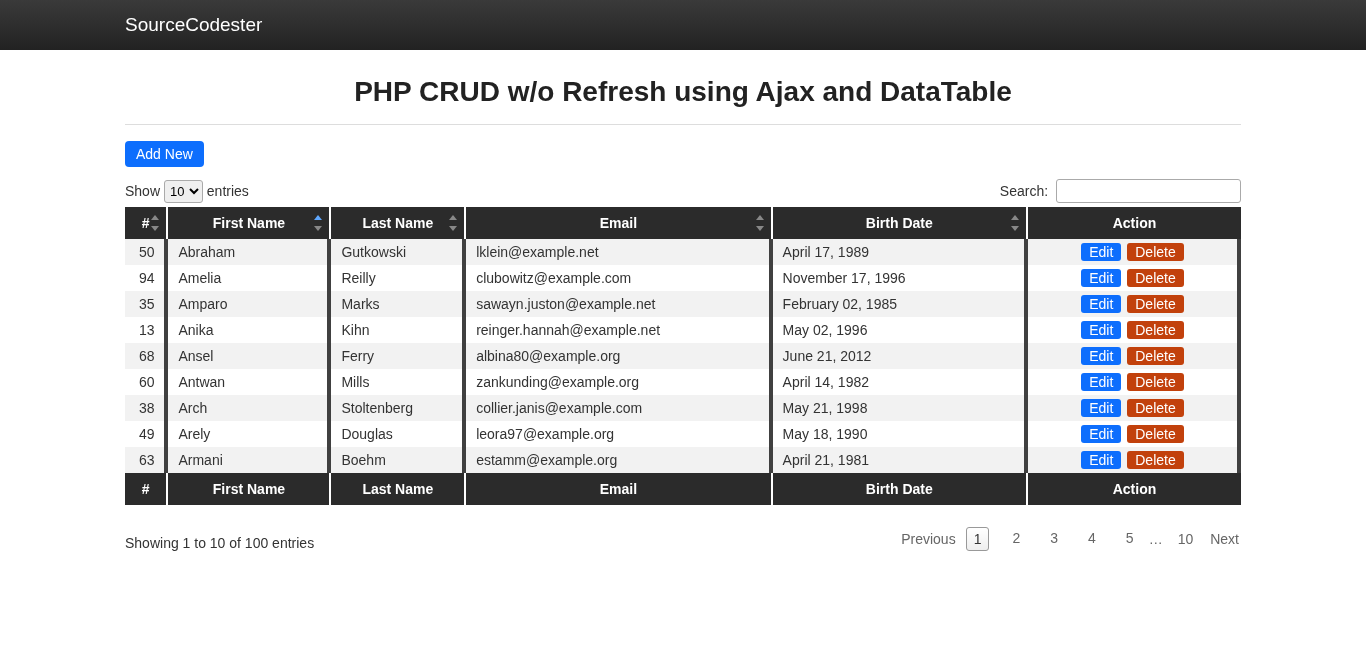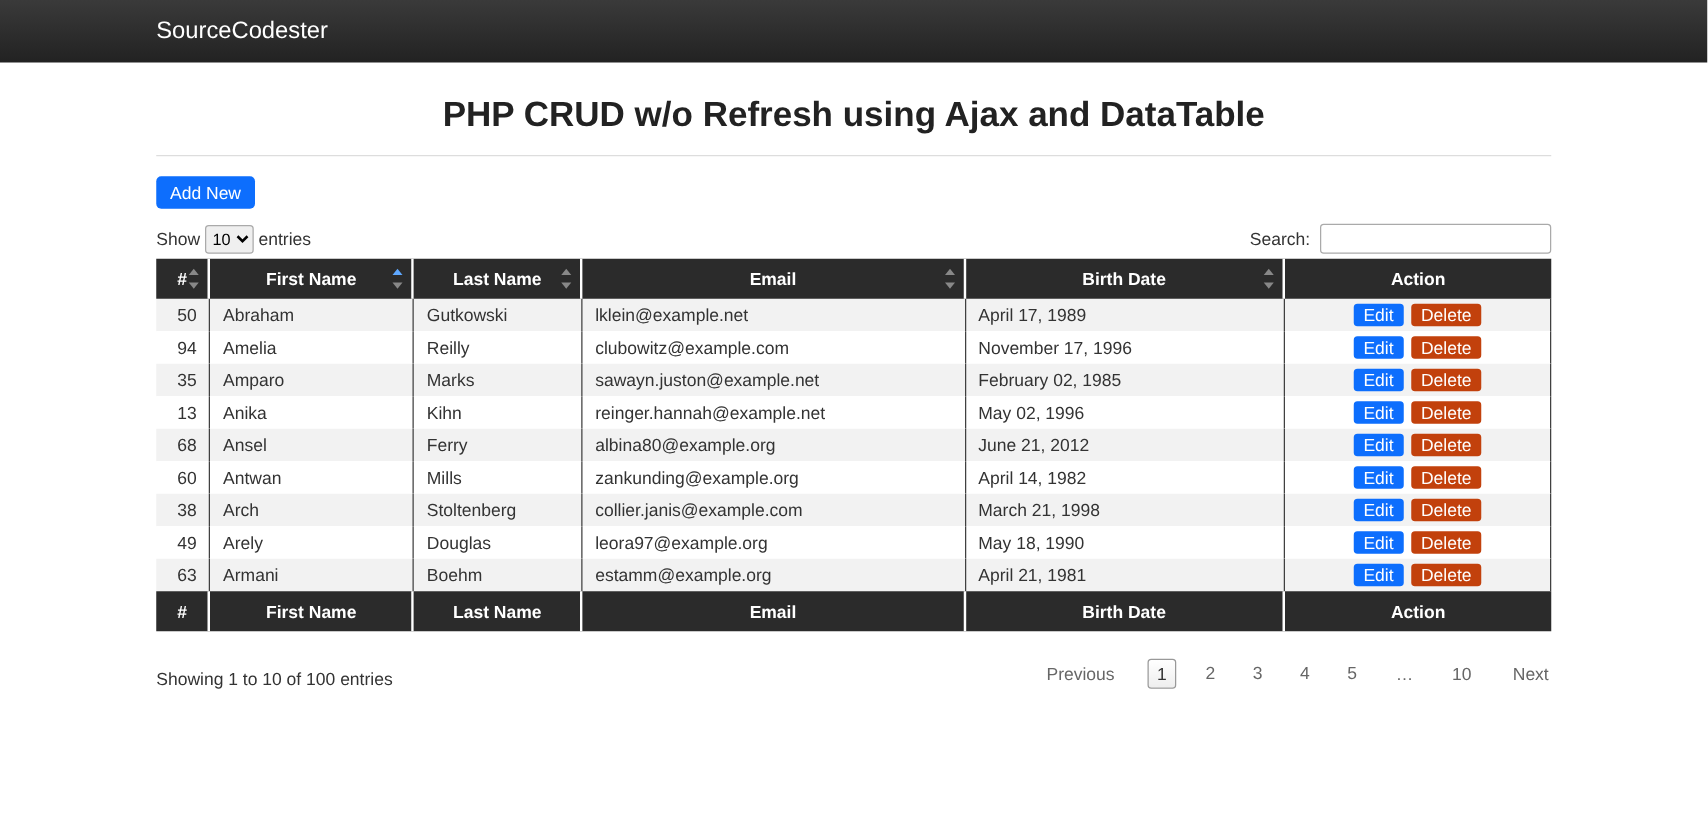--- a/index.html
+++ b/index.html
@@ -16,42 +16,42 @@
 .btn-sm { padding: 1px 8px; font-size: 14px; border-radius: 3px; }
 .controls { display: flex; justify-content: space-between; align-items: center; margin: 12px 0 4px; }
 .length-label select { padding: 2px 1px; font-size: 13px; border: 1px solid #aaa; border-radius: 3px; }
 .search-label input { padding: 3px 6px; font-size: 14px; border: 1px solid #aaa; border-radius: 3px; width: 185px; margin-left: 4px; }
 table.data { width: 100%; border-collapse: separate; border-spacing: 0; margin-top: 2px; }
 table.data thead th, table.data tfoot th { background: #2b2b2b; color: #fff; font-weight: 700; padding: 8px 10px; font-size: 14px; position: relative; }
 table.data thead th { border-right: 2px solid #fff; }
 table.data thead th:last-child { border-right: none; }
 table.data tfoot th { border-right: 2px solid #fff; }
 table.data tfoot th:last-child { border-right: none; }
-table.data tbody td { padding: 4px 10px; font-size: 14px; border-right: 1px solid #404040; }
+table.data tbody td { padding: 4px 10px; font-size: 14px; border-right: 4px solid #404040; }
 table.data tbody tr:nth-child(odd) { background: #f2f2f2; }
 table.data tbody tr:nth-child(even) { background: #fff; }
 .col-id { width: 40px; text-align: right; }
 .col-fn { width: 150px; text-align: left; }
 .col-ln { width: 124px; text-align: left; }
 .col-email { width: 282px; text-align: left; }
 .col-bd { width: 235px; text-align: left; }
 .col-action { width: 196px; text-align: center; }
 table.data thead th.col-id, table.data tfoot th.col-id { text-align: center; }
 table.data thead th.col-fn, table.data thead th.col-ln, table.data thead th.col-email, table.data thead th.col-bd, table.data thead th.col-action,
 table.data tfoot th.col-fn, table.data tfoot th.col-ln, table.data tfoot th.col-email, table.data tfoot th.col-bd, table.data tfoot th.col-action { text-align: center; }
 .sort-arrows { position: absolute; right: 6px; top: 50%; transform: translateY(-50%); width: 10px; height: 16px; }
 .sort-arrows .up, .sort-arrows .down { position: absolute; width: 0; height: 0; border-left: 4px solid transparent; border-right: 4px solid transparent; left: 1px; }
 .sort-arrows .up { border-bottom: 5px solid #888; top: 0; }
 .sort-arrows .down { border-top: 5px solid #888; bottom: 0; }
 .sort-arrows.active-asc .up { border-bottom-color: #5fa8ff; }
 .actions-cell { text-align: center; }
 .actions-cell .btn { margin: 0 1px; }
 .footer-row { display: flex; justify-content: space-between; align-items: flex-end; margin-top: 22px; padding-bottom: 30px; }
 .info-text { color: #333; font-size: 14px; }
-.pagination { display: flex; align-items: center; gap: 24px; color: #666; }
+.pagination { display: flex; align-items: center; gap: 8px; color: #666; }
 .pagination .page { cursor: pointer; padding: 3px 7px; border-radius: 3px; color: #666; }
 .pagination .page.current { border: 1px solid #999; background: linear-gradient(#fff,#eee); color: #333; }
 .pagination .page.text { padding: 3px 2px; }
 .pagination .ellipsis { color: #666; }
 </style>
 </head>
 <body>
 
 <div class="navbar">
   <div class="navbar-inner">
@@ -169,21 +169,21 @@
           <td class="col-ln">Mills</td>
           <td class="col-email">zankunding@example.org</td>
           <td class="col-bd">April 14, 1982</td>
           <td class="col-action actions-cell"><button class="btn btn-primary btn-sm">Edit</button> <button class="btn btn-danger btn-sm">Delete</button></td>
         </tr>
         <tr>
           <td class="col-id">38</td>
           <td class="col-fn">Arch</td>
           <td class="col-ln">Stoltenberg</td>
           <td class="col-email">collier.janis@example.com</td>
-          <td class="col-bd">March 21, 1998</td>
+          <td class="col-bd">May 21, 1998</td>
           <td class="col-action actions-cell"><button class="btn btn-primary btn-sm">Edit</button> <button class="btn btn-danger btn-sm">Delete</button></td>
         </tr>
         <tr>
           <td class="col-id">49</td>
           <td class="col-fn">Arely</td>
           <td class="col-ln">Douglas</td>
           <td class="col-email">leora97@example.org</td>
           <td class="col-bd">May 18, 1990</td>
           <td class="col-action actions-cell"><button class="btn btn-primary btn-sm">Edit</button> <button class="btn btn-danger btn-sm">Delete</button></td>
         </tr>

